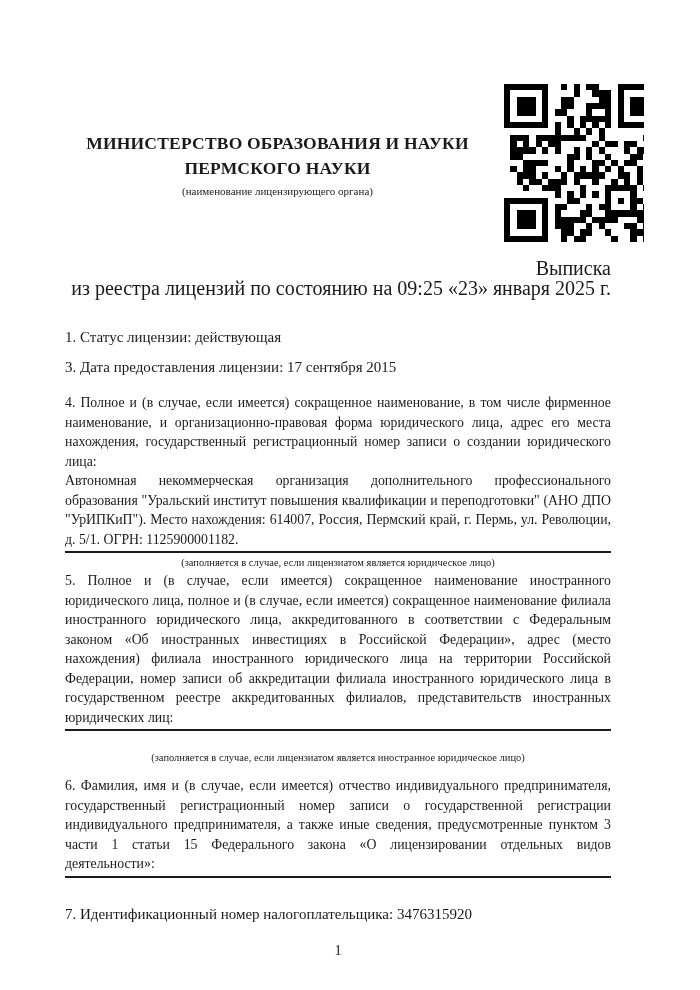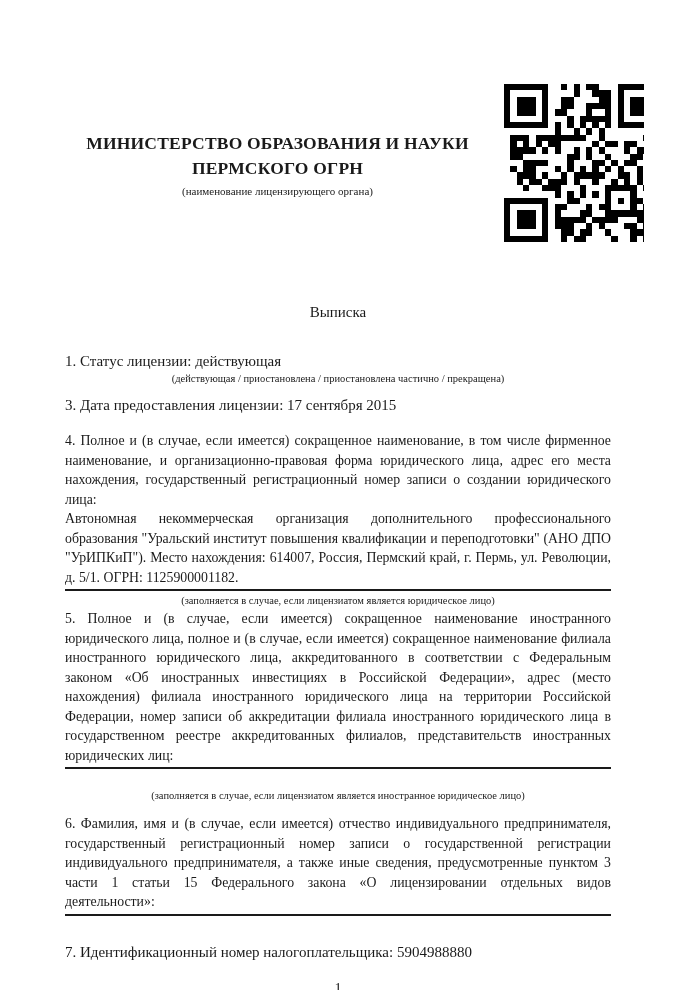--- a/index.html
+++ b/index.html
@@ -37,23 +37,23 @@
     letter-spacing: 0.2px;
   }
   .h-caption {
     font-size: 11px;
     line-height: 14px;
     margin-top: 3px;
   }
 
   
   .doc-title {
-    margin-top: 104px;
-    text-align: center;
-    font-size: 15px;
+    margin-top: 60px;
+    text-align: right;
+    font-size: 20px;
     line-height: 20px;
   }
 
   
   .item {
     font-size: 15px;
     line-height: 20px;
     margin: 0;
   }
   .just {
@@ -410,30 +410,30 @@
         <rect x="17" y="24" width="1" height="1" fill="#000000"></rect>
         <rect x="20" y="24" width="1" height="1" fill="#000000"></rect>
         <rect x="22" y="24" width="1" height="1" fill="#000000"></rect>
       </svg>
   </div>
 
   <div class="content">
 
     <div class="header-text">
       <div class="h-line">МИНИСТЕРСТВО ОБРАЗОВАНИЯ И НАУКИ</div>
-      <div class="h-line">ПЕРМСКОГО ОГРН</div>
+      <div class="h-line">ПЕРМСКОГО НАУКИ</div>
       <div class="h-caption">(наименование лицензирующего органа)</div>
     </div>
 
     <div class="doc-title">
       <div>Выписка</div>
+      <div>из реестра лицензий по состоянию на 09:25 «23» января 2025 г.</div>
     </div>
 
     <p class="item" id="item1">1. Статус лицензии: действующая</p>
-    <div class="caption-center" id="cap1">(действующая / приостановлена / приостановлена частично / прекращена)</div>
 
 
     <p class="item" id="item3">3. Дата предоставления лицензии: 17 сентября 2015</p>
 
     <div id="item4">
       <p class="just">4. Полное и (в случае, если имеется) сокращенное наименование, в том числе фирменное наименование, и организационно-правовая форма юридического лица, адрес его места нахождения, государственный регистрационный номер записи о создании юридического лица:</p>
       <p class="just">Автономная некоммерческая организация дополнительного профессионального образования "Уральский институт повышения квалификации и переподготовки" (АНО ДПО "УрИПКиП"). Место нахождения: 614007, Россия, Пермский край, г. Пермь, ул. Революции, д. 5/1. ОГРН: 1125900001182.</p>
       <div class="rule"></div>
       <div class="caption-center" id="cap4">(заполняется в случае, если лицензиатом является юридическое лицо)</div>
     </div>
@@ -442,18 +442,18 @@
       <p class="just">5. Полное и (в случае, если имеется) сокращенное наименование иностранного юридического лица, полное и (в случае, если имеется) сокращенное наименование филиала иностранного юридического лица, аккредитованного в соответствии с Федеральным законом «Об иностранных инвестициях в Российской Федерации», адрес (место нахождения) филиала иностранного юридического лица на территории Российской Федерации, номер записи об аккредитации филиала иностранного юридического лица в государственном реестре аккредитованных филиалов, представительств иностранных юридических лиц:</p>
       <div class="rule"></div>
       <div class="caption-center" id="cap5">(заполняется в случае, если лицензиатом является иностранное юридическое лицо)</div>
     </div>
 
     <div id="item6">
       <p class="just">6. Фамилия, имя и (в случае, если имеется) отчество индивидуального предпринимателя, государственный регистрационный номер записи о государственной регистрации индивидуального предпринимателя, а также иные сведения, предусмотренные пунктом 3 части 1 статьи 15 Федерального закона «О лицензировании отдельных видов деятельности»:</p>
       <div class="rule"></div>
     </div>
 
-    <p class="item" id="item7">7. Идентификационный номер налогоплательщика: 5904988880</p>
+    <p class="item" id="item7">7. Идентификационный номер налогоплательщика: 3476315920</p>
 
     <div class="pagenum">1</div>
 
   </div>
 </div>
 
 </body></html>

